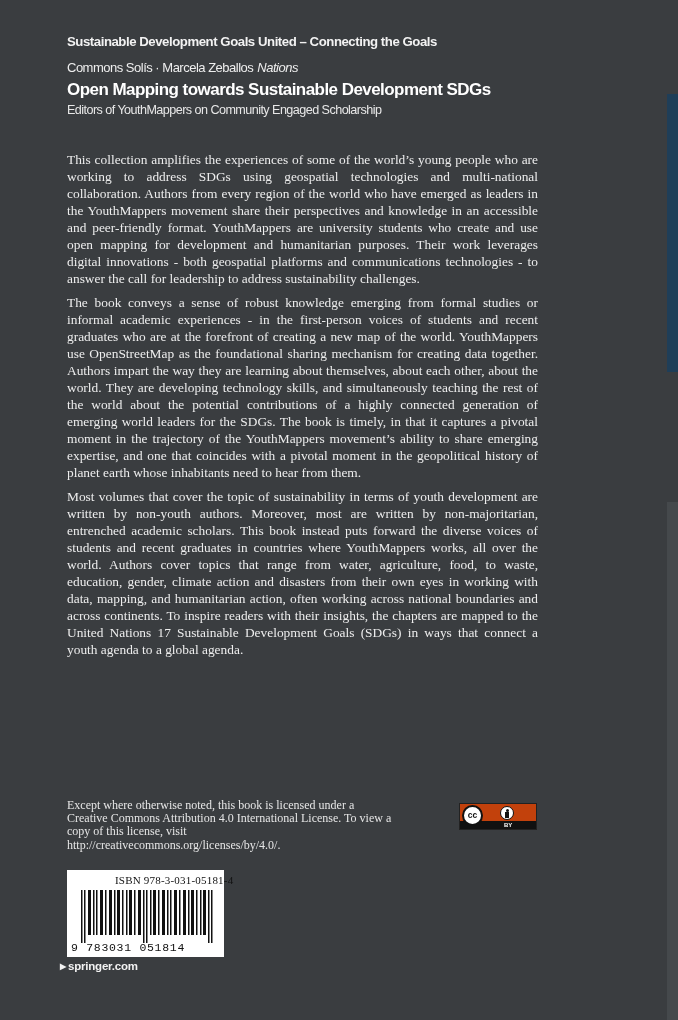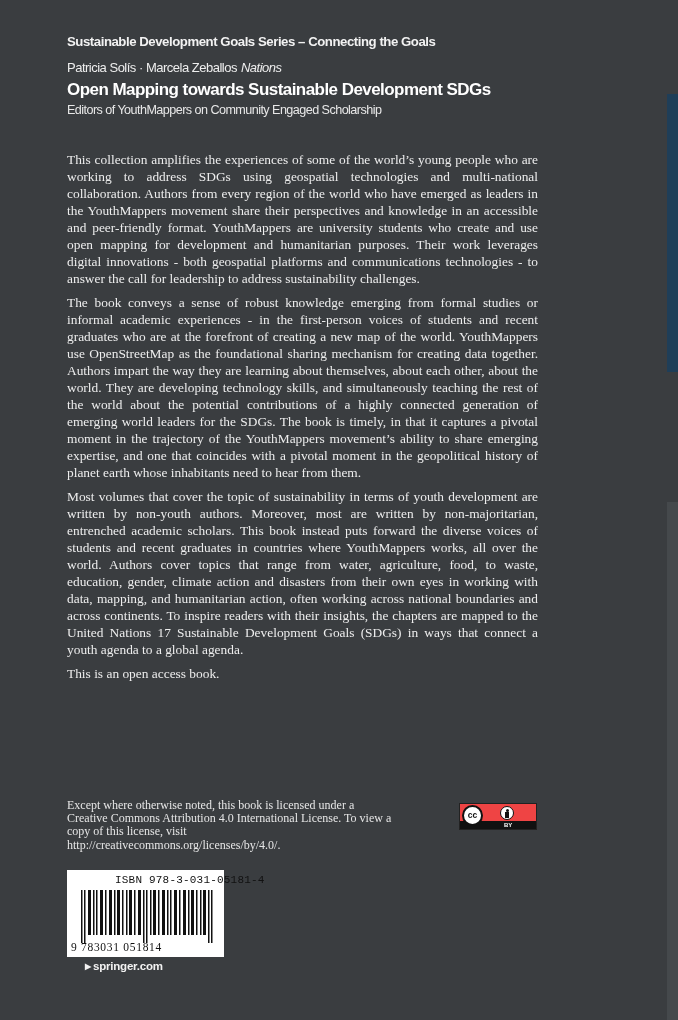--- a/index.html
+++ b/index.html
@@ -83,21 +83,21 @@
       font-size: 12px;
       line-height: 13.2px;
       color: #e6e6e6;
     }
     .cc-badge {
       position: absolute;
       left: 459px;
       top: 803px;
       width: 78px;
       height: 27px;
-      background: #ef4444;
+      background: #c2410c;
       border: 1px solid #222;
       box-sizing: border-box;
     }
     .cc-badge .band {
       position: absolute;
       left: 0;
       right: 0;
       bottom: 0;
       height: 8px;
       background: #111;
@@ -166,49 +166,49 @@
       width: 157px;
       height: 87px;
       background: #ffffff;
     }
     .isbn-label {
       position: absolute;
       left: 0;
       right: 0;
       top: 4px;
       text-align: center;
-      font-family: Liberation Mono, monospace;
+      font-family: Liberation Serif, serif;
       font-size: 11px;
       color: #111;
       white-space: nowrap;
       letter-spacing: 0.2px;
       margin-left: 48px;
     }
     .barcode {
       position: absolute;
       left: 10px;
       top: 20px;
       width: 140px;
       height: 53px;
     }
     .barcode-digits {
       position: absolute;
       left: 4px;
       right: 4px;
       top: 71px;
-      font-family: Liberation Serif, serif;
+      font-family: Liberation Mono, monospace;
       font-size: 11.5px;
       color: #111;
       white-space: nowrap;
       letter-spacing: 0.7px;
       background: transparent;
     }
     .springer {
       position: absolute;
-      left: 85px;
+      left: 60px;
       top: 960px;
       font-size: 11.5px;
       font-weight: bold;
       color: #f2f2f2;
       text-decoration: none;
       white-space: nowrap;
       font-family: "Liberation Sans", sans-serif;
       letter-spacing: -0.2px;
     }
     .springer .arrow {
@@ -233,34 +233,33 @@
       height: 518px;
       background: #45494c;
     }
   </style>
 </head>
 <body>
 
 <div class="spine-blue"></div>
 <div class="spine-light"></div>
 
-<div class="series sans">Sustainable Development Goals Series – Connecting the Goals</div>
+<div class="series sans">Sustainable Development Goals United – Connecting the Goals</div>
 
 <div class="editors sans">
-  <span>Patricia Solís · Marcela Zeballos</span><span class="role">Nations</span>
+  <span>Commons Solís · Marcela Zeballos</span><span class="role">Nations</span>
 </div>
 
 <div class="title sans">Open Mapping towards Sustainable Development SDGs</div>
 <div class="subtitle sans">Editors of YouthMappers on Community Engaged Scholarship</div>
 
 <div class="body-text serif">
   <p>This collection amplifies the experiences of some of the world’s young people who are working to address SDGs using geospatial technologies and multi-national collaboration. Authors from every region of the world who have emerged as leaders in the YouthMappers movement share their perspectives and knowledge in an accessible and peer-friendly format. YouthMappers are university students who create and use open mapping for development and humanitarian purposes. Their work leverages digital innovations - both geospatial platforms and communications technologies - to answer the call for leadership to address sustainability challenges.</p>
   <p>The book conveys a sense of robust knowledge emerging from formal studies or informal academic experiences - in the first-person voices of students and recent graduates who are at the forefront of creating a new map of the world. YouthMappers use OpenStreetMap as the foundational sharing mechanism for creating data together. Authors impart the way they are learning about themselves, about each other, about the world. They are developing technology skills, and simultaneously teaching the rest of the world about the potential contributions of a highly connected generation of emerging world leaders for the SDGs. The book is timely, in that it captures a pivotal moment in the trajectory of the YouthMappers movement’s ability to share emerging expertise, and one that coincides with a pivotal moment in the geopolitical history of planet earth whose inhabitants need to hear from them.</p>
   <p>Most volumes that cover the topic of sustainability in terms of youth development are written by non-youth authors. Moreover, most are written by non-majoritarian, entrenched academic scholars. This book instead puts forward the diverse voices of students and recent graduates in countries where YouthMappers works, all over the world. Authors cover topics that range from water, agriculture, food, to waste, education, gender, climate action and disasters from their own eyes in working with data, mapping, and humanitarian action, often working across national boundaries and across continents. To inspire readers with their insights, the chapters are mapped to the United Nations 17 Sustainable Development Goals (SDGs) in ways that connect a youth agenda to a global agenda.</p>
-  <p>This is an open access book.</p>
 </div>
 
 <div class="license-text serif">Except where otherwise noted, this book is licensed under a Creative Commons Attribution 4.0 International License. To view a copy of this license, visit http://creativecommons.org/licenses/by/4.0/.</div>
 
 <div class="cc-badge">
   <div class="band"></div>
   <div class="cc">cc</div>
   <div class="person"></div>
   <div class="by">BY</div>
 </div>

